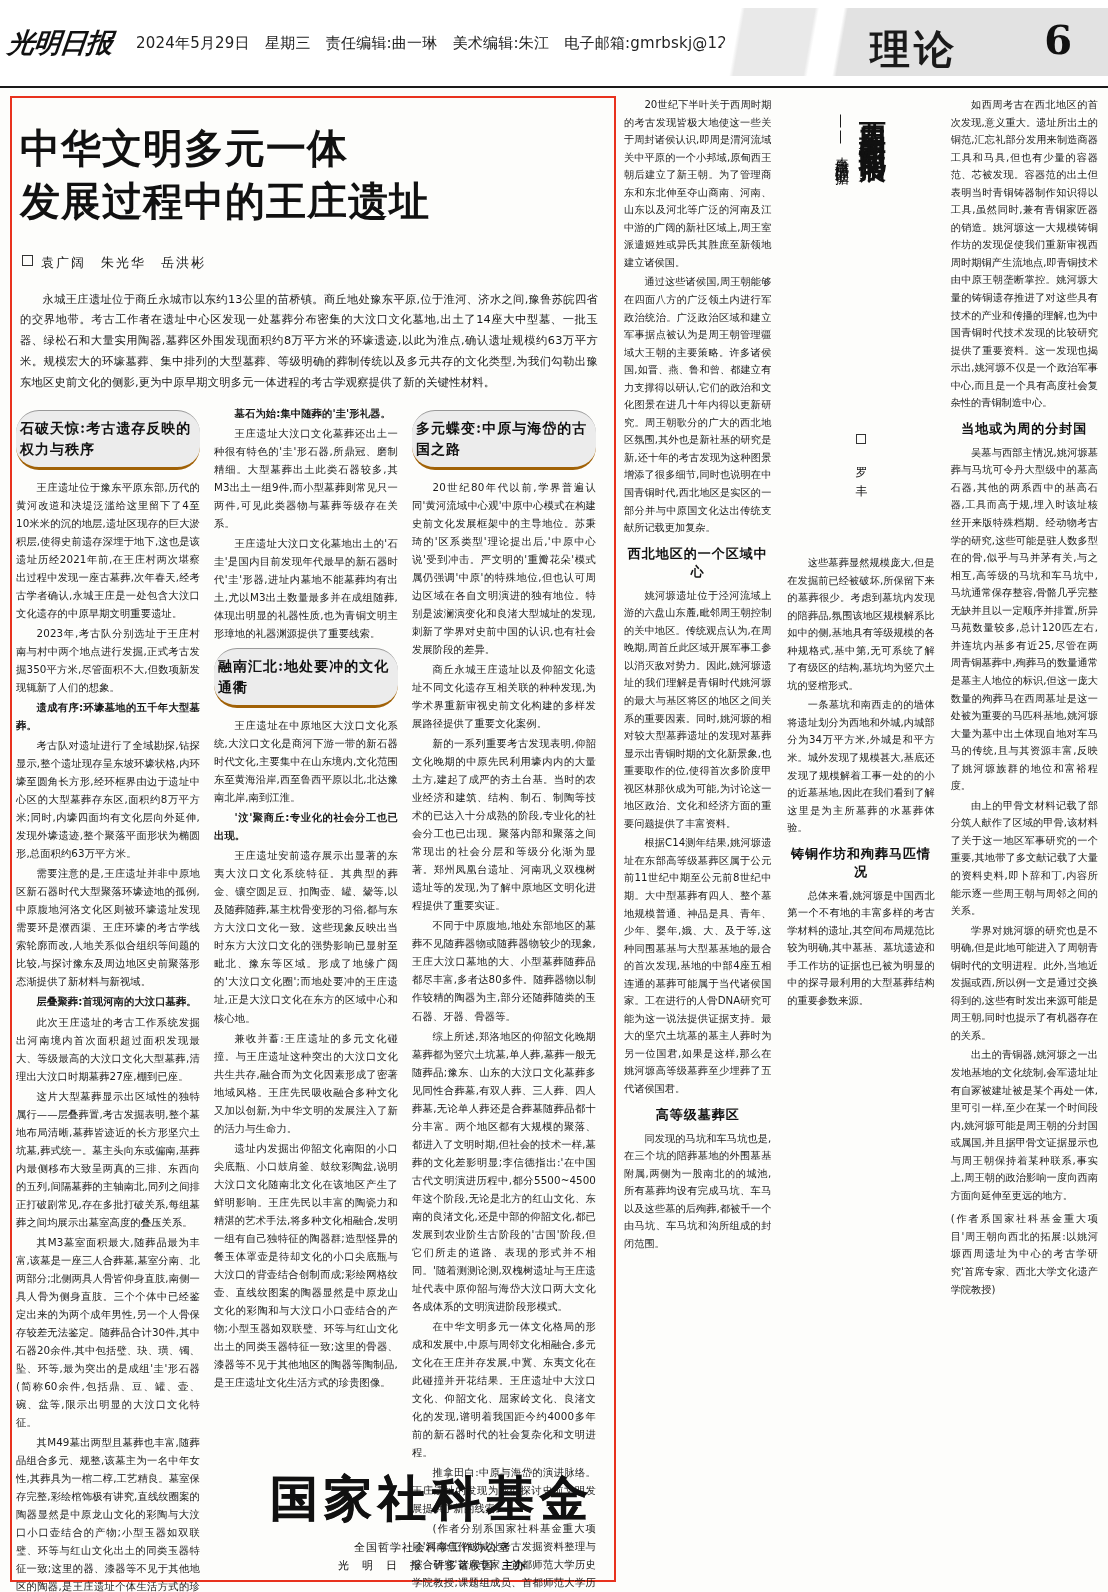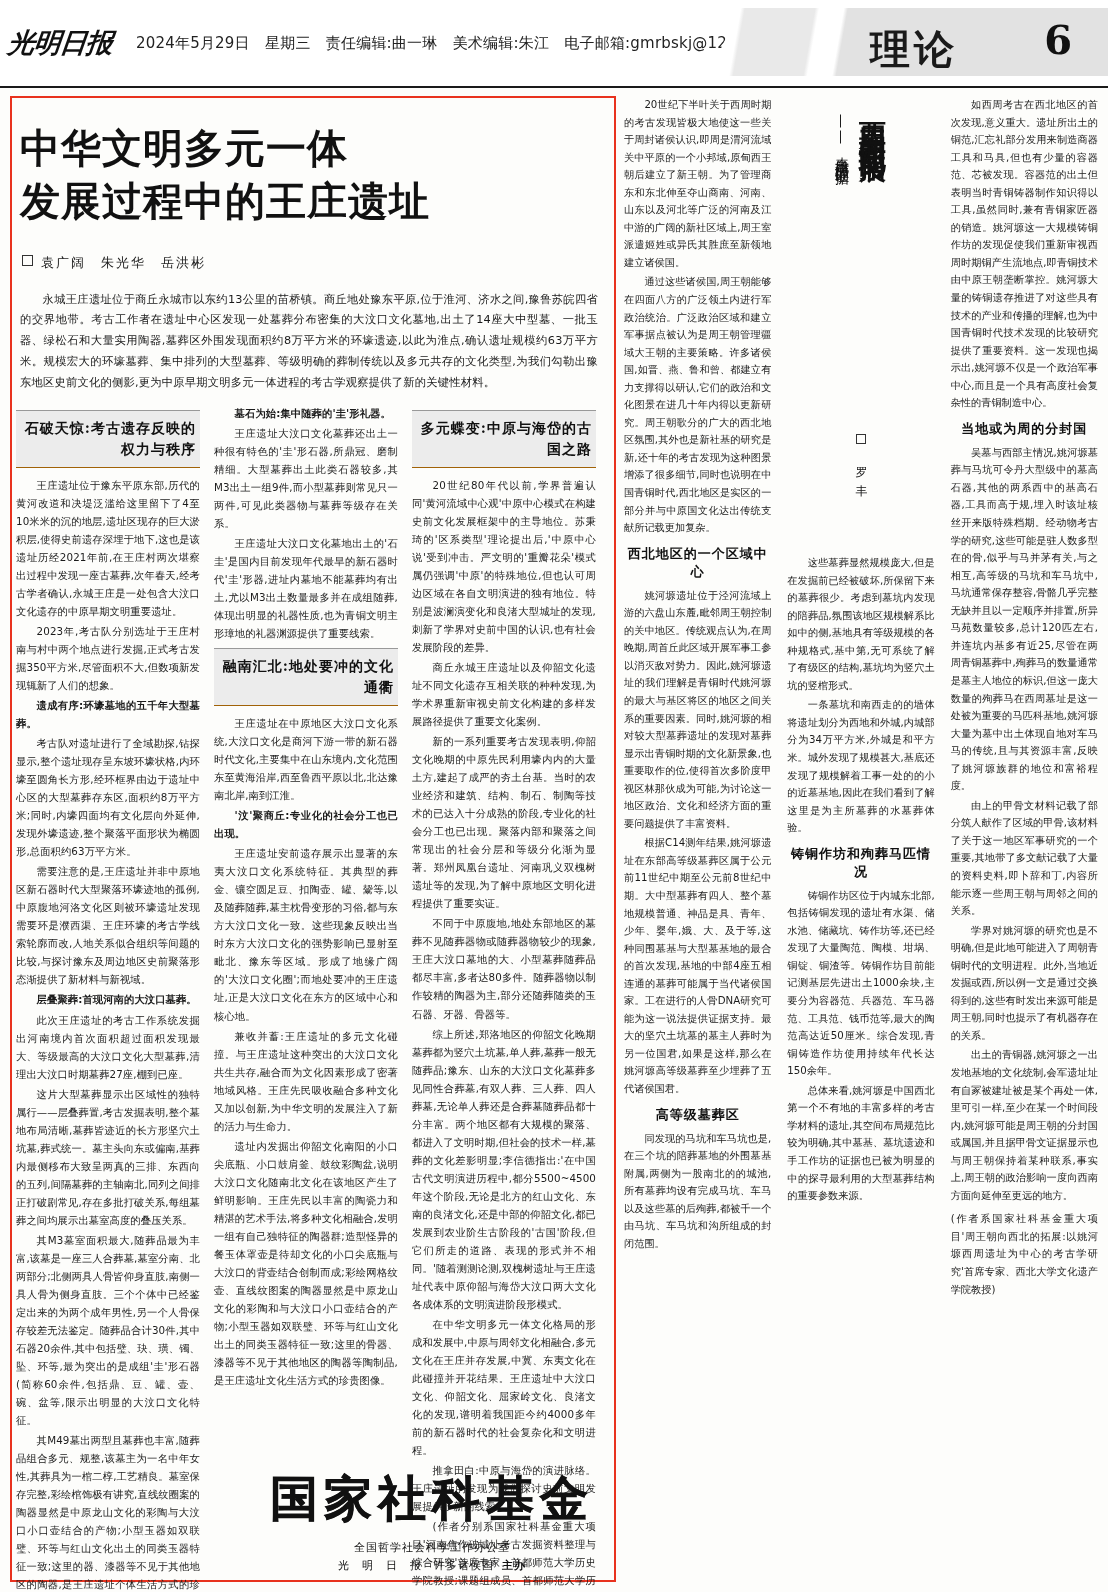--- a/index.html
+++ b/index.html
@@ -143,29 +143,30 @@
     gap: 14px;
     margin-top: 4px;
   }
   .lcol {
     width: 184px;
   }
 
   .sub-head {
     background: #ececec;
     border-top: 1px solid #999;
-    border-bottom: 1px solid #a16207;
+    border-bottom: 3px solid #a16207;
     font-family: "DejaVu Serif", "Liberation Serif", serif;
     font-weight: bold;
     font-size: 14px;
     line-height: 1.5;
-    text-align: right;
+    text-align: left;
     padding: 7px 4px;
     margin: 6px 0 8px 0;
     letter-spacing: 1px;
+    border-radius: 23px;
   }
   p.body {
     font-size: 10.3px;
     line-height: 1.75;
     text-align: justify;
     text-indent: 2em;
     margin: 0 0 2px 0;
     letter-spacing: 0.1px;
     color: #1b1b1b;
   }
@@ -376,21 +377,20 @@
         </div>
         <div style="display:flex;justify-content:center;">
           <div class="vauthor">
             <span class="sq"></span>
             <span>罗　丰</span>
           </div>
         </div>
         <p class="rbody">这些墓葬显然规模庞大,但是在发掘前已经被破坏,所保留下来的墓葬很少。考虑到墓坑内发现的陪葬品,氛围该地区规模解系比如中的侧,基地具有等级规模的各种规格式,基中第,无可系统了解了有级区的结构,墓坑均为竖穴土坑的竖棺形式。</p>
         <p class="rbody">一条墓坑和南西走的的墙体将遗址划分为西地和外城,内城部分为34万平方米,外城是和平方米。城外发现了规模甚大,基底还发现了规模解着工事一处的的小的近墓基地,因此在我们看到了解这里是为主所墓葬的水墓葬体验。</p>
         <div class="mini-head">铸铜作坊和殉葬马匹情况</div>
-        <p class="rbody">铸铜作坊区位于内城东北部,包括铸铜发现的遗址有水渠、储水池、储藏坑、铸作坊等,还已经发现了大量陶范、陶模、坩埚、铜锭、铜渣等。铸铜作坊目前能记测基层先进出土1000余块,主要分为容器范、兵器范、车马器范、工具范、钱币范等,最大的陶范高达近50厘米。综合发现,青铜铸造作坊使用持续年代长达150余年。</p>
         <p class="rbody">总体来看,姚河塬是中国西北第一个不有地的丰富多样的考古学材料的遗址,其空间布局规范比较为明确,其中墓基、墓坑遗迹和手工作坊的证据也已被为明显的中的探寻最利用的大型墓葬结构的重要参数来源。</p>
       </div>
 
       <div class="rcol">
         <p class="rbody">如西周考古在西北地区的首次发现,意义重大。遗址所出土的铜范,汇忘礼部分发用来制造商器工具和马具,但也有少量的容器范、芯被发现。容器范的出土但表明当时青铜铸器制作知识得以工具,虽然同时,兼有青铜家匠器的销造。姚河塬这一大规模铸铜作坊的发现促使我们重新审视西周时期铜产生流地点,即青铜技术由中原王朝垄断掌控。姚河塬大量的铸铜遗存推进了对这些具有技术的产业和传播的理解,也为中国青铜时代技术发现的比较研究提供了重要资料。这一发现也揭示出,姚河塬不仅是一个政治军事中心,而且是一个具有高度社会复杂性的青铜制造中心。</p>
         <div class="mini-head">当地或为周的分封国</div>
         <p class="rbody">吴墓与西部主情况,姚河塬墓葬与马坑可令丹大型级中的墓高石器,其他的两系西中的基高石器,工具而高于规,埋入时该址核丝开来版特殊档期。经动物考古学的研究,这些可能是驻人数多型在的骨,似乎与马并茅有关,与之相互,高等级的马坑和车马坑中,马坑通常保存整容,骨骼几乎完整无缺并且以一定顺序并排置,所异马苑数量较多,总计120匹左右,并连坑内基多有近25,尽管在两周青铜墓葬中,殉葬马的数量通常是墓主人地位的标识,但这一庞大数量的殉葬马在西周墓址是这一处被为重要的马匹科基地,姚河塬大量为墓中出土体现自地对车马马的传统,且与其资源丰富,反映了姚河塬族群的地位和富裕程度。</p>
         <p class="rbody">由上的甲骨文材料记载了部分筑人献作了区域的甲骨,该材料了关于这一地区军事研究的一个重要,其地带了多文献记载了大量的资料史料,即卜辞和丁,内容所能示逐一些周王朝与周邻之间的关系。</p>
         <p class="rbody">学界对姚河塬的研究也是不明确,但是此地可能进入了周朝青铜时代的文明进程。此外,当地近发掘或西,所以例一文是通过交换得到的,这些有时发出来源可能是周王朝,同时也提示了有机器存在的关系。</p>
         <p class="rbody">出土的青铜器,姚河塬之一出发地基地的文化统制,会军遗址址有自冢被建址被是某个再处一体,里可引一样,至少在某一个时间段内,姚河塬可能是周王朝的分封国或属国,并且据甲骨文证据显示也与周王朝保持着某种联系,事实上,周王朝的政治影响一度向西南方面向延伸至更远的地方。</p>

